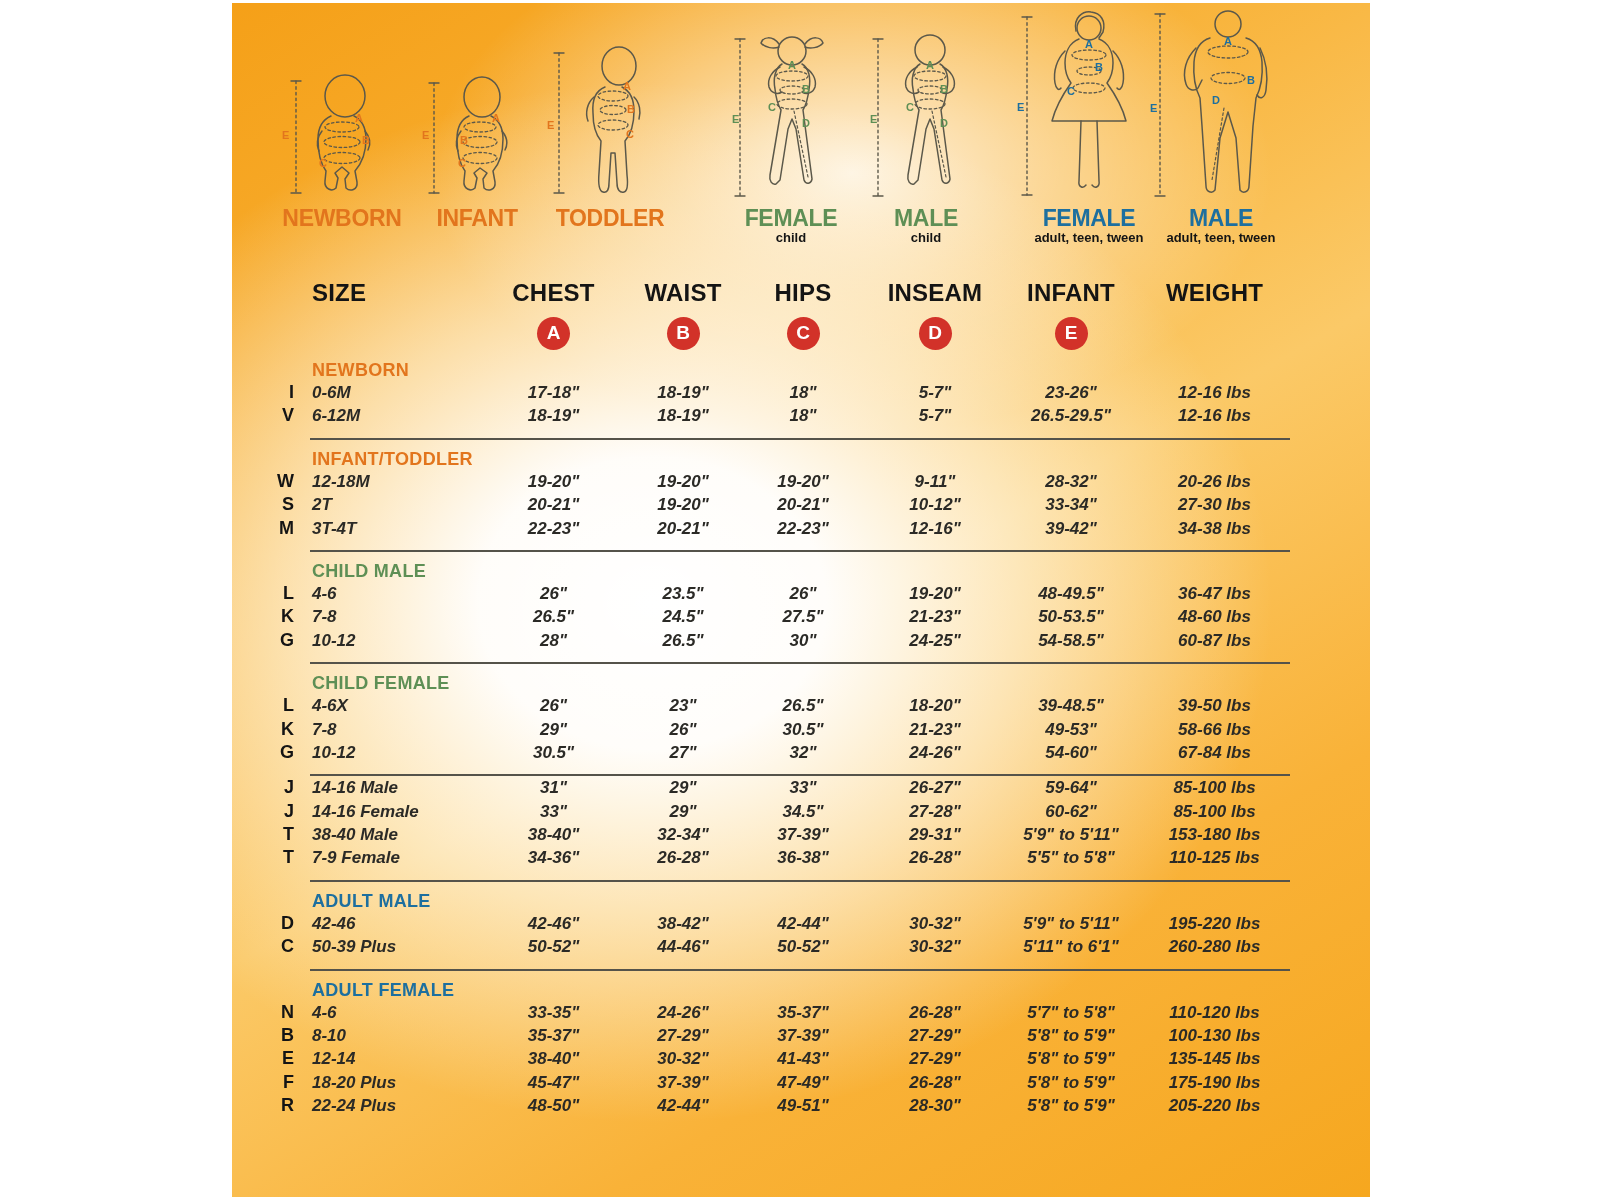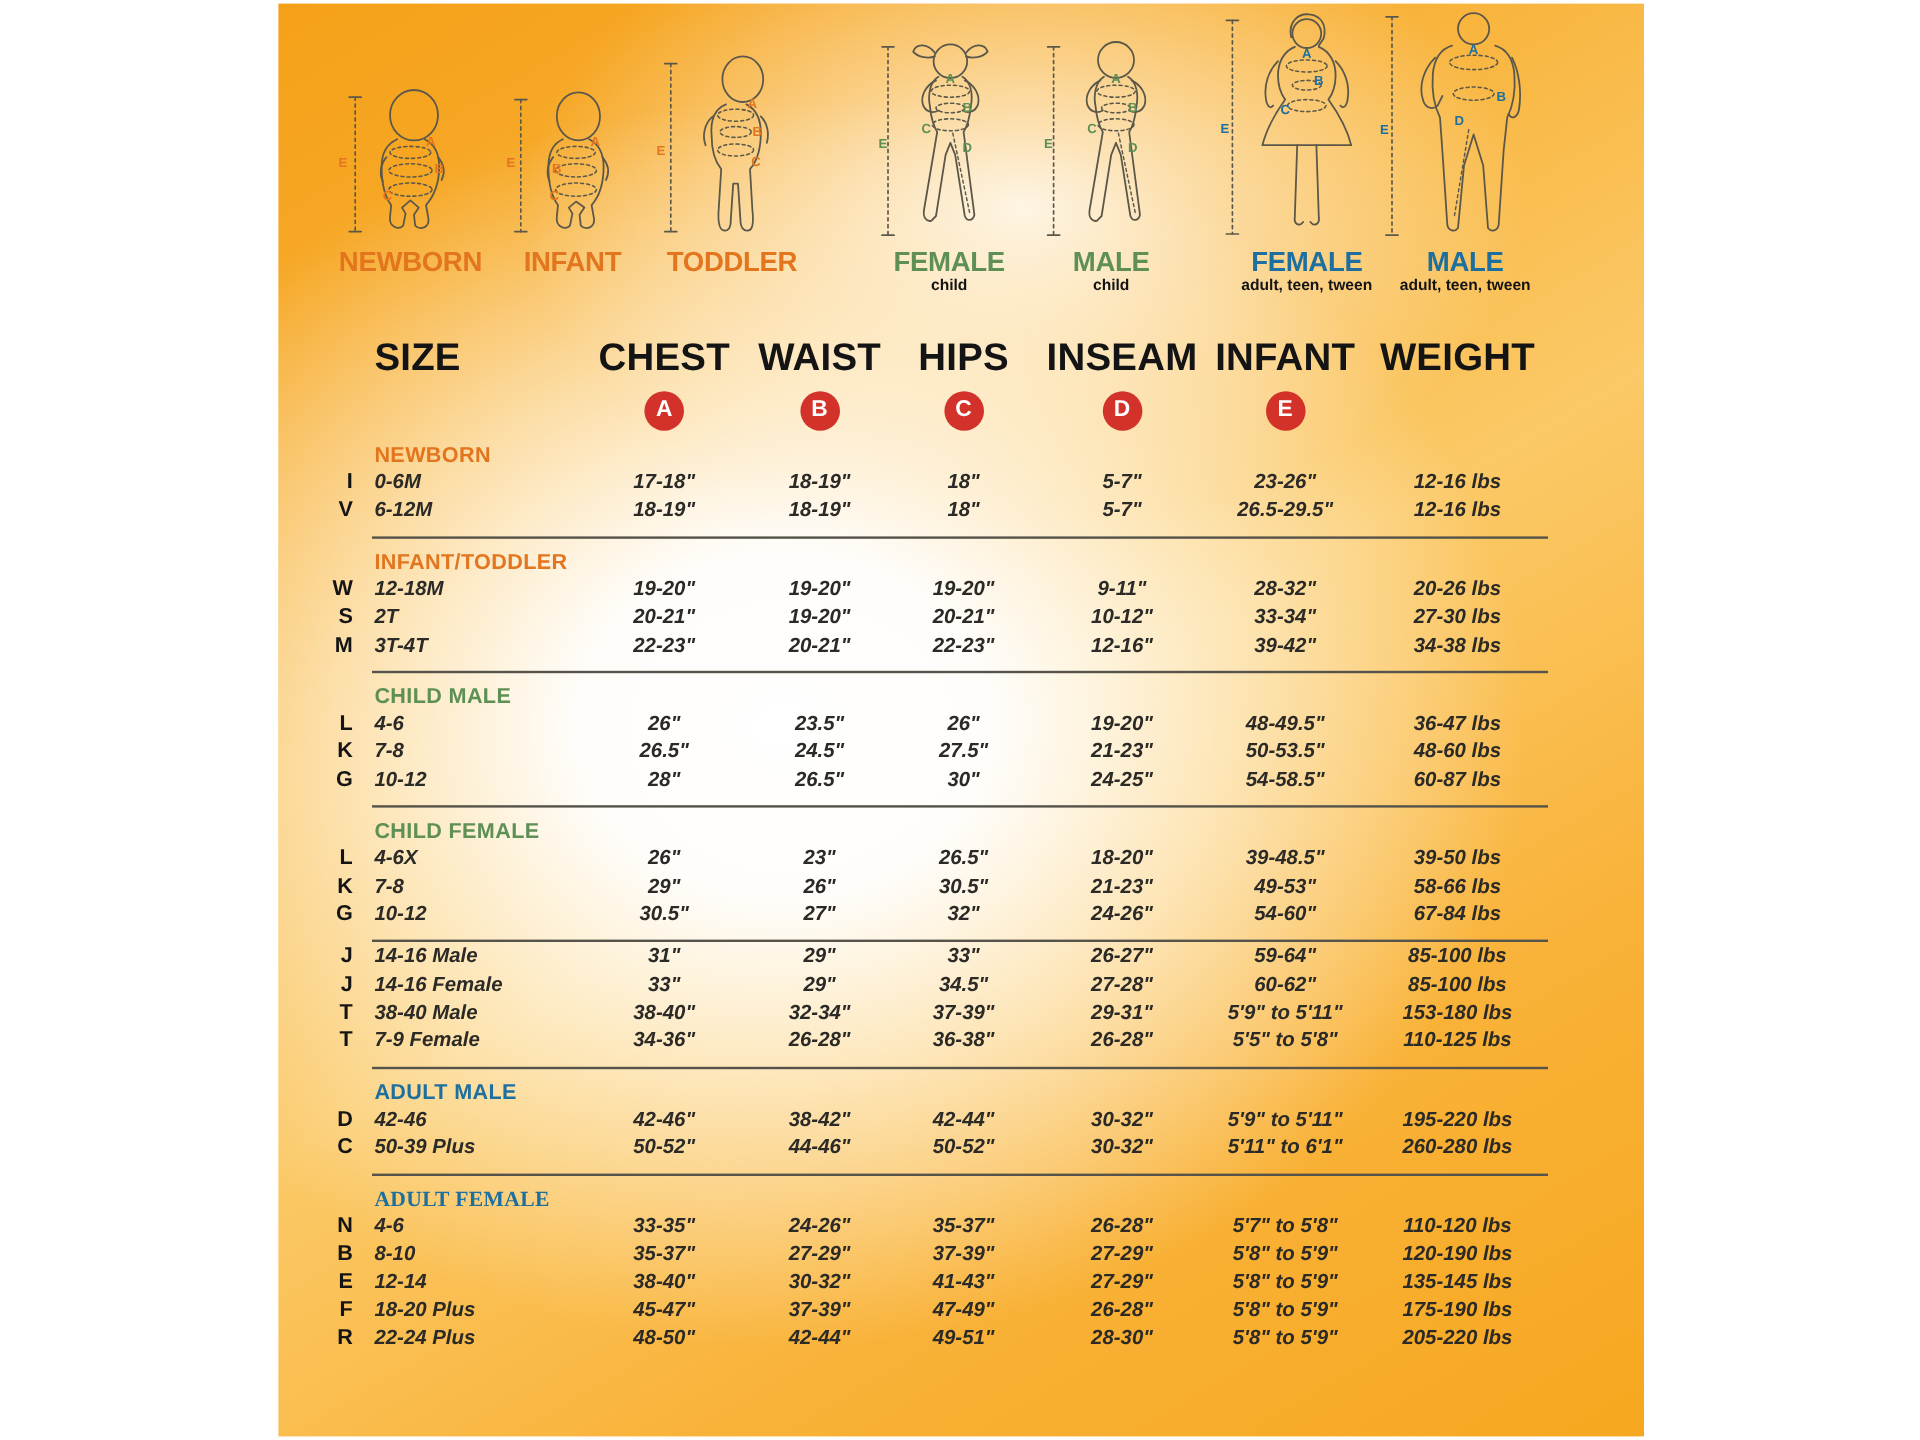--- a/index.html
+++ b/index.html
@@ -20,21 +20,21 @@
   .fig .ring{stroke-dasharray:2.5 2.5;stroke-width:1.3;}
   .fig .hline{stroke-dasharray:2.5 3.2;stroke-width:1.4;}
   .fig .tick{stroke-width:1.4;}
   .fig .dline{stroke-dasharray:2.5 2.5;stroke-width:1.2;}
   .mk{font:700 11px "Liberation Sans",sans-serif;stroke:none;}
   .figlabel{position:absolute;width:220px;transform:translateX(-50%);text-align:center;}
   .figlabel .main{font-weight:700;font-size:23px;letter-spacing:-.3px;line-height:24px;}
   .figlabel .sub{font-weight:700;font-size:13px;color:#141414;line-height:15px;}
   .table{position:absolute;left:0;top:276px;width:1065px;}
   .grid-row{display:grid;grid-template-columns:72px 183px 133px 126px 114px 150px 122px 165px;align-items:center;}
-  .th{font-weight:700;font-size:32px;color:#141414;text-align:center;letter-spacing:.2px;}
+  .th{font-weight:700;font-size:24px;color:#141414;text-align:center;letter-spacing:.2px;}
   .th.size{text-align:left;padding-left:8px;}
   .circles{margin-top:8px;height:36px;}
   .circle{width:33px;height:33px;border-radius:50%;margin:0 auto;display:flex;
           align-items:center;justify-content:center;color:#ffffff;font-weight:700;font-size:19px;}
   .sec-title{margin:8px 0 0 80px;height:22px;line-height:22px;font-weight:700;font-size:18px;letter-spacing:.3px;}
   .divider{height:2px;width:980px;margin:10px 0 0 78px;}
   .trow{height:23.4px;line-height:23.4px;}
   .tcell{font-weight:700;font-style:italic;font-size:17px;color:#2b2a26;text-align:center;white-space:nowrap;}
   .tcell.c0{font-style:normal;text-align:right;padding-right:10px;color:#141414;font-size:18px;}
   .tcell.c1{text-align:left;padding-left:8px;}
@@ -422,40 +422,40 @@
             <div class="tcell c0">C</div>
             <div class="tcell c1">50-39 Plus</div>
             <div class="tcell c2">50-52"</div>
             <div class="tcell c3">44-46"</div>
             <div class="tcell c4">50-52"</div>
             <div class="tcell c5">30-32"</div>
             <div class="tcell c6">5'11" to 6'1"</div>
             <div class="tcell c7">260-280 lbs</div>
           </div>
           <div class="divider" style="background: rgb(85, 83, 74);"></div>
-          <div class="sec-title" style="color: rgb(29, 111, 159); font-family: Liberation Serif, serif;">ADULT FEMALE</div>
+          <div class="sec-title" style="color: rgb(29, 111, 159);">ADULT FEMALE</div>
           <div class="grid-row trow">
             <div class="tcell c0">N</div>
             <div class="tcell c1">4-6</div>
             <div class="tcell c2">33-35"</div>
             <div class="tcell c3">24-26"</div>
             <div class="tcell c4">35-37"</div>
             <div class="tcell c5">26-28"</div>
             <div class="tcell c6">5'7" to 5'8"</div>
             <div class="tcell c7">110-120 lbs</div>
           </div>
           <div class="grid-row trow">
             <div class="tcell c0">B</div>
             <div class="tcell c1">8-10</div>
             <div class="tcell c2">35-37"</div>
             <div class="tcell c3">27-29"</div>
             <div class="tcell c4">37-39"</div>
             <div class="tcell c5">27-29"</div>
             <div class="tcell c6">5'8" to 5'9"</div>
-            <div class="tcell c7">120-190 lbs</div>
+            <div class="tcell c7">100-130 lbs</div>
           </div>
           <div class="grid-row trow">
             <div class="tcell c0">E</div>
             <div class="tcell c1">12-14</div>
             <div class="tcell c2">38-40"</div>
             <div class="tcell c3">30-32"</div>
             <div class="tcell c4">41-43"</div>
             <div class="tcell c5">27-29"</div>
             <div class="tcell c6">5'8" to 5'9"</div>
             <div class="tcell c7">135-145 lbs</div>

